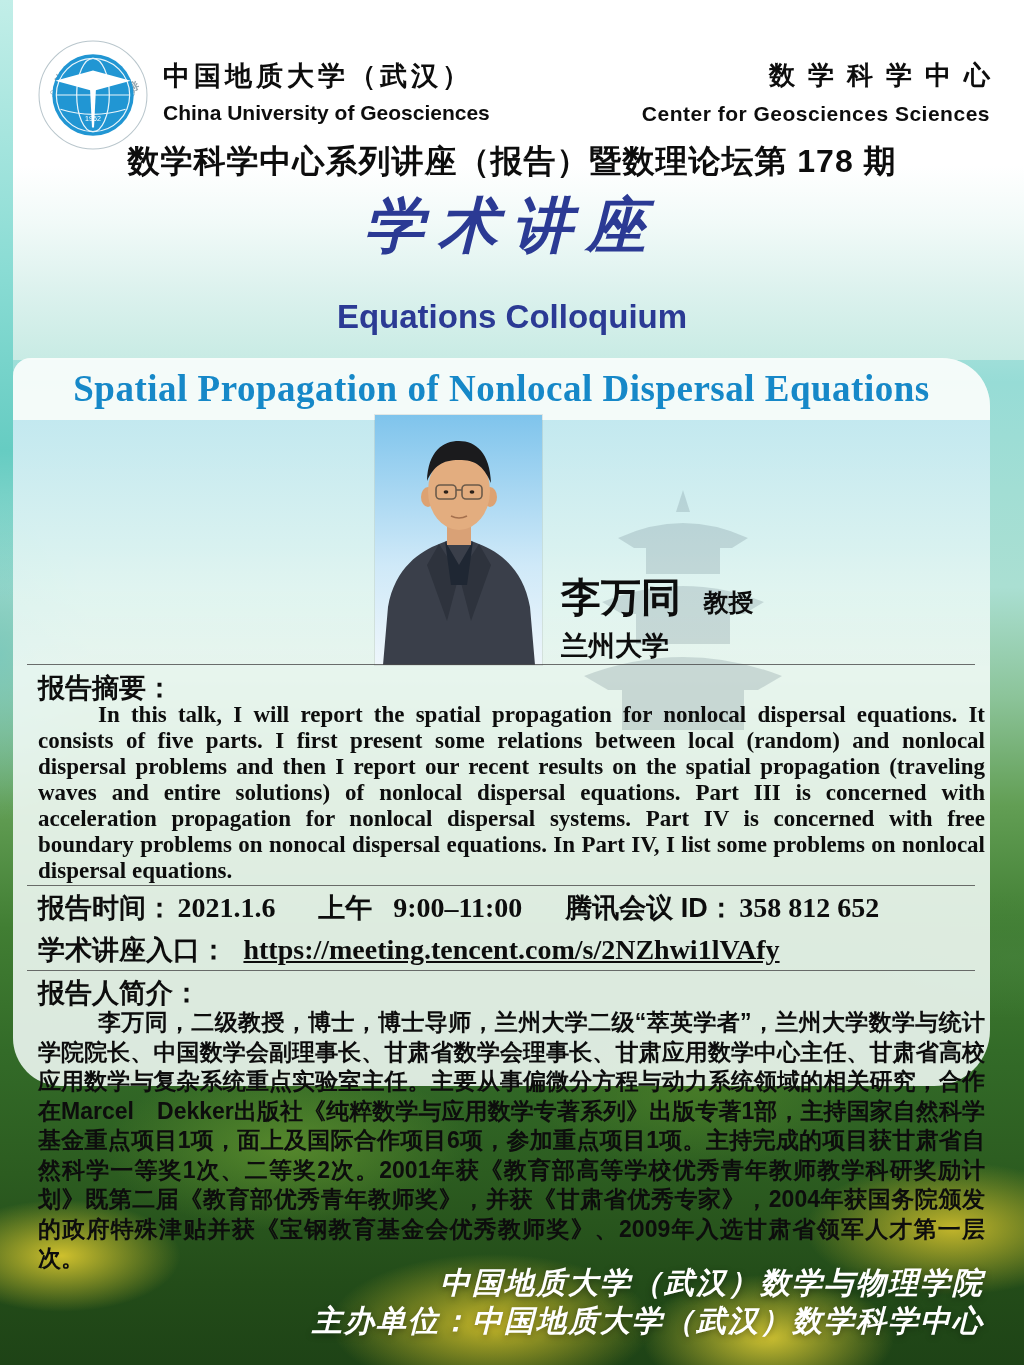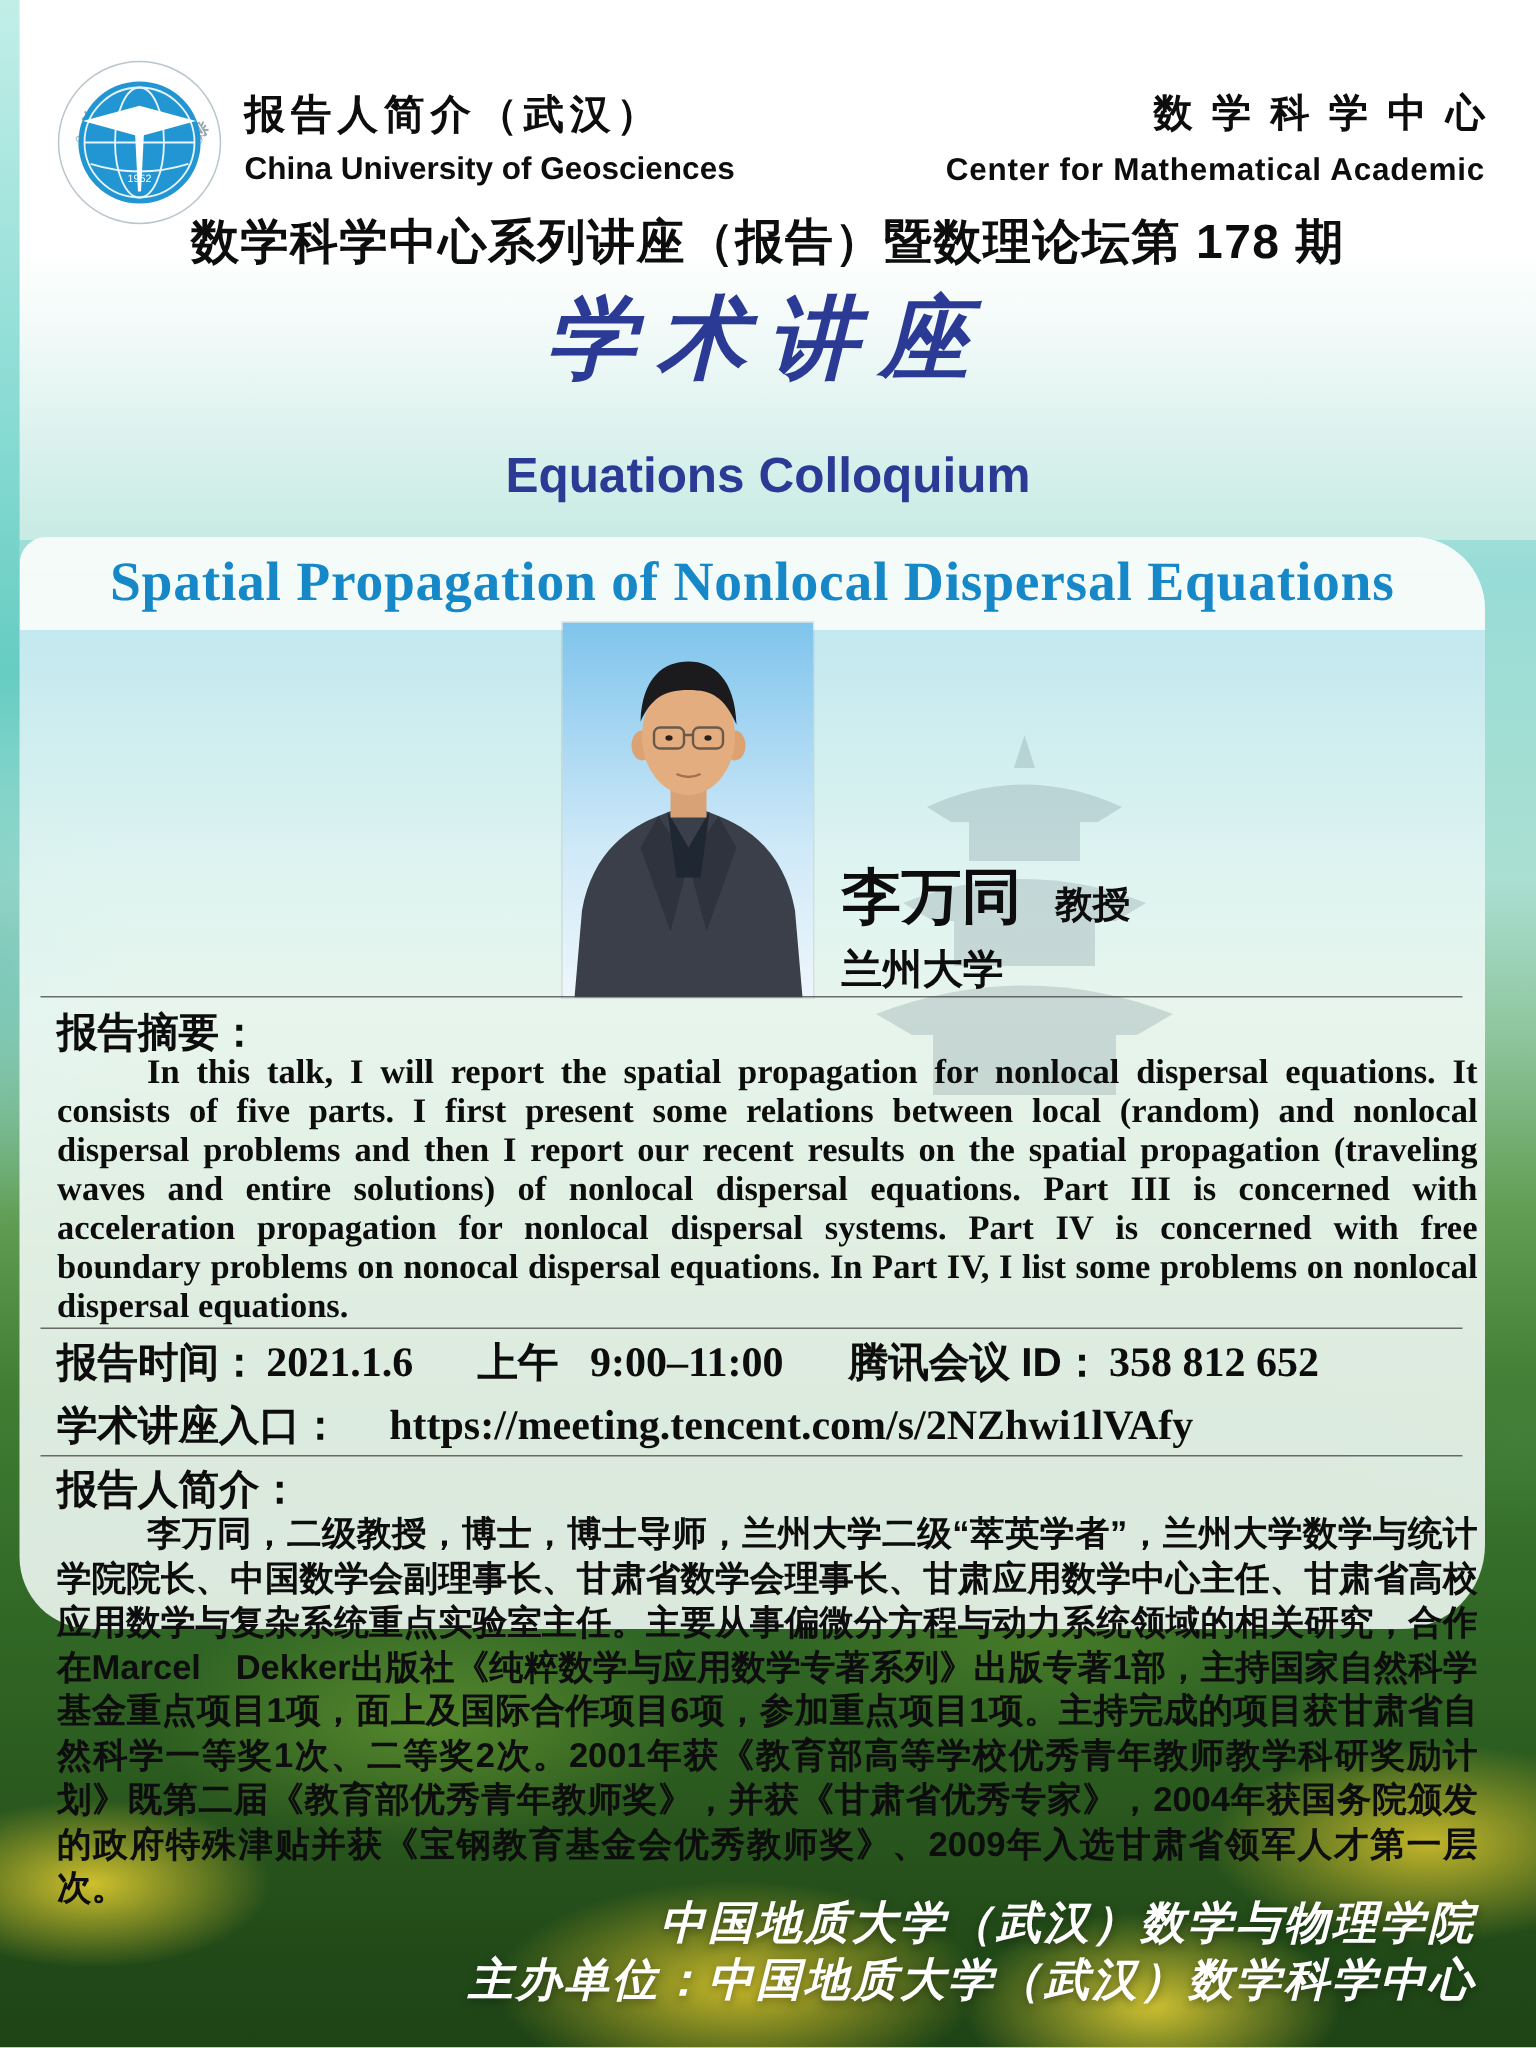--- a/index.html
+++ b/index.html
@@ -80,21 +80,21 @@
     font-family:"Liberation Serif","DejaVu Serif",serif;
     font-size:23px;font-weight:700;line-height:26px;color:#0d0d0d;
     text-align:justify;text-indent:60px;margin:0;
   }
   .sched1{position:absolute;left:25px;top:532px;white-space:nowrap;}
   .sched2{position:absolute;left:25px;top:574px;white-space:nowrap;}
   .cjk-b{font-size:27px;font-weight:800;color:#0d0d0d;}
   .num-b{font-family:"Liberation Serif","DejaVu Serif",serif;font-size:28px;font-weight:700;color:#0d0d0d;}
   .gap{display:inline-block;width:34px;}
   .sgap{display:inline-block;width:12px;}
-  .url{margin-left:28px;}
+  .url{margin-left:12px;text-decoration:underline;}
   .bio-text{
     position:absolute;left:25px;top:650px;width:947px;
     font-size:23px;font-weight:700;line-height:29.5px;color:#0d0d0d;
     text-align:justify;text-indent:60px;margin:0;
   }
   
   .footer{
     position:absolute;right:40px;top:1264px;z-index:4;text-align:right;
     color:#ffffff;font-weight:700;font-size:30px;line-height:38px;letter-spacing:2px;
     text-shadow:0 2px 6px rgba(0,0,0,.35);font-style:italic;
@@ -130,27 +130,27 @@
     </g>
     <g fill="#ffffff">
       <polygon points="54,30 91,40 54,50 17,40"></polygon>
       <polygon points="51,46 57,46 55,86 53,86"></polygon>
     </g>
     <text x="54" y="80" font-size="7" fill="#ffffff" text-anchor="middle">1952</text>
   </svg>
 </div>
 
 <div class="hdr uni-block">
-  <div class="uni-cn">报告人简介（武汉）</div>
+  <div class="uni-cn">中国地质大学（武汉）</div>
   <div class="uni-en">China University of Geosciences</div>
 </div>
 
 <div class="hdr center-block">
   <div class="center-cn">数学科学中心</div>
-  <div class="center-en">Center for Mathematical Academic</div>
+  <div class="center-en">Center for Geosciences Sciences</div>
 </div>
 
 <div class="hdr series-title">数学科学中心系列讲座（报告）暨数理论坛第 178 期</div>
 
 <div class="hdr calligraphy">学术讲座</div>
 <div class="hdr colloquium">Equations Colloquium</div>
 
 <div class="panel">
 
   <div class="talk-title">Spatial Propagation of Nonlocal Dispersal Equations</div>

